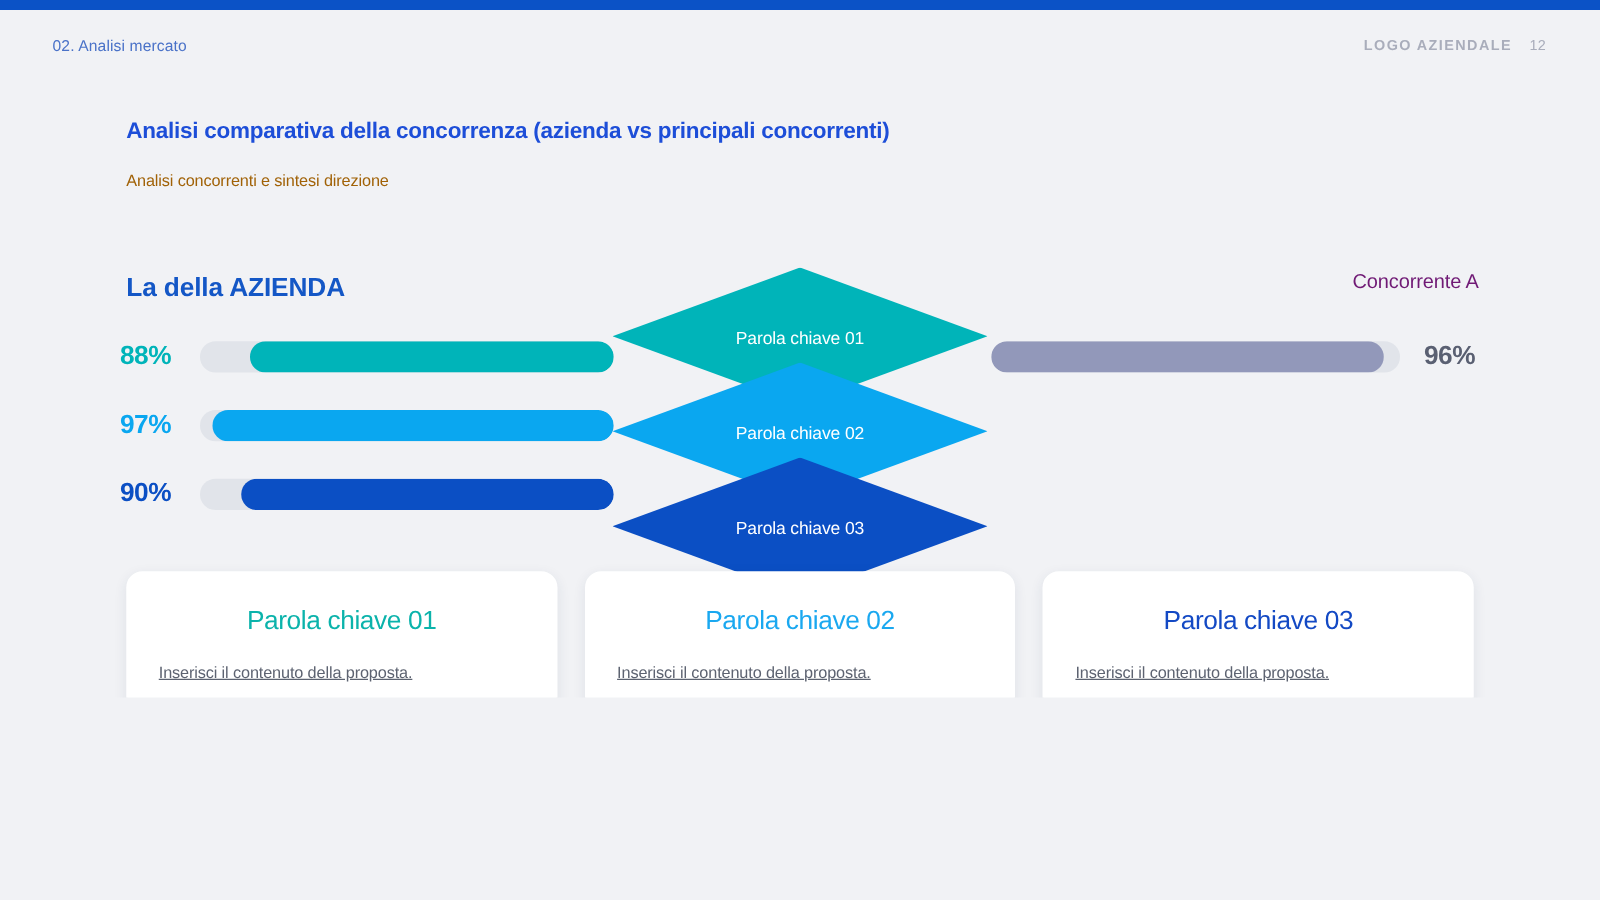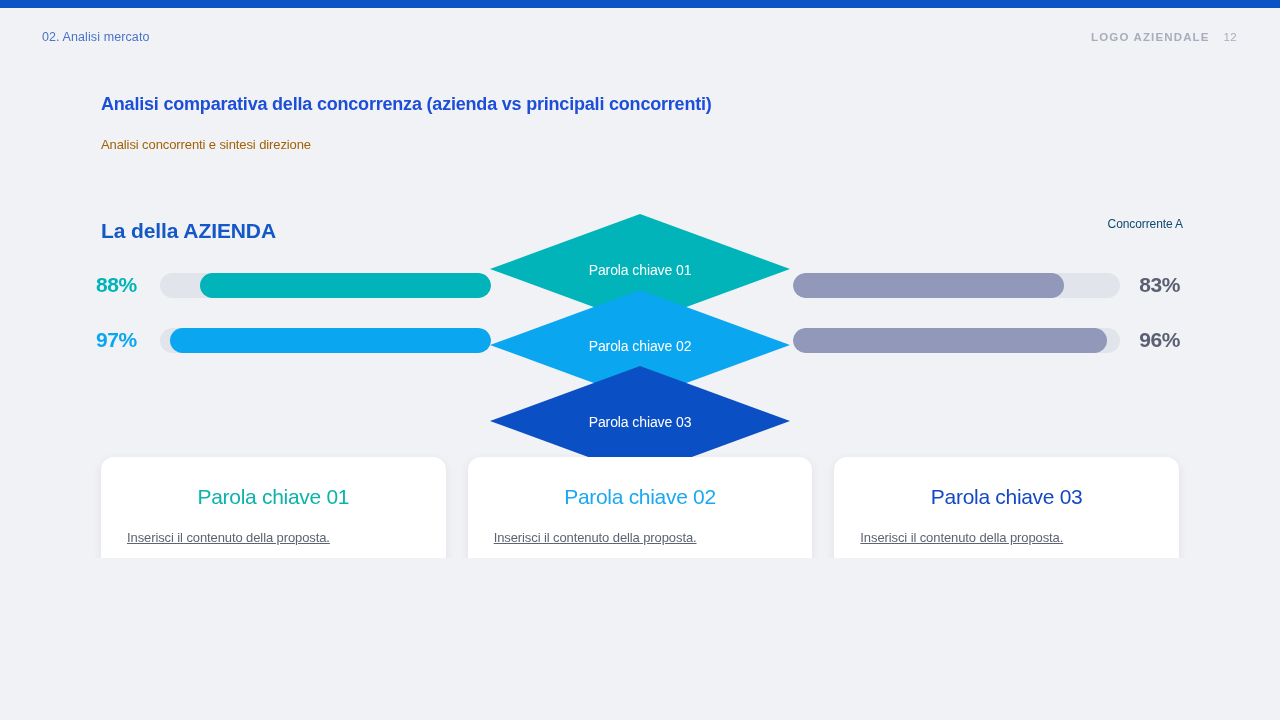--- a/index.html
+++ b/index.html
@@ -100,22 +100,22 @@
     font-weight: bold;
     color: #1457c6;
     letter-spacing: -0.1px;
     white-space: nowrap;
   }
 
   .side-heading-right {
     position: absolute;
     top: 217px;
     right: 97px;
-    font-size: 12px;
-    color: #0c4a6e;
+    font-size: 16px;
+    color: #701a75;
     letter-spacing: -0.1px;
     white-space: nowrap;
   }
 
   
   .bars-left {
     position: absolute;
     top: 272px;
     left: 96px;
     width: 395px;
@@ -265,29 +265,29 @@
       <div class="track track-left">
         <div class="fill fill-left" style="background: rgb(0, 180, 185); width: 88%;"></div>
       </div>
     </div>
     <div class="bar-row left">
       <span class="pct pct-left" style="color: rgb(10, 167, 240);">97%</span>
       <div class="track track-left">
         <div class="fill fill-left" style="background: rgb(10, 167, 240); width: 97%;"></div>
       </div>
     </div>
+    <div class="bar-row left">
+      <span class="pct pct-left" style="color: rgb(11, 79, 196);">90%</span>
+      <div class="track track-left">
+        <div class="fill fill-left" style="background: rgb(11, 79, 196); width: 90%;"></div>
+      </div>
+    </div>
   </div>
 
   <div class="bars-right">
-    <div class="bar-row right">
-      <div class="track track-right">
-        <div class="fill fill-right" style="background: rgb(146, 152, 186); width: 83%;"></div>
-      </div>
-      <span class="pct pct-right" style="color: rgb(90, 96, 114);">83%</span>
-    </div>
     <div class="bar-row right">
       <div class="track track-right">
         <div class="fill fill-right" style="background: rgb(146, 152, 186); width: 96%;"></div>
       </div>
       <span class="pct pct-right" style="color: rgb(90, 96, 114);">96%</span>
     </div>
   </div>
 
   <div class="diamonds">
     <div class="diamond d1" style="background: rgb(0, 180, 185);">

